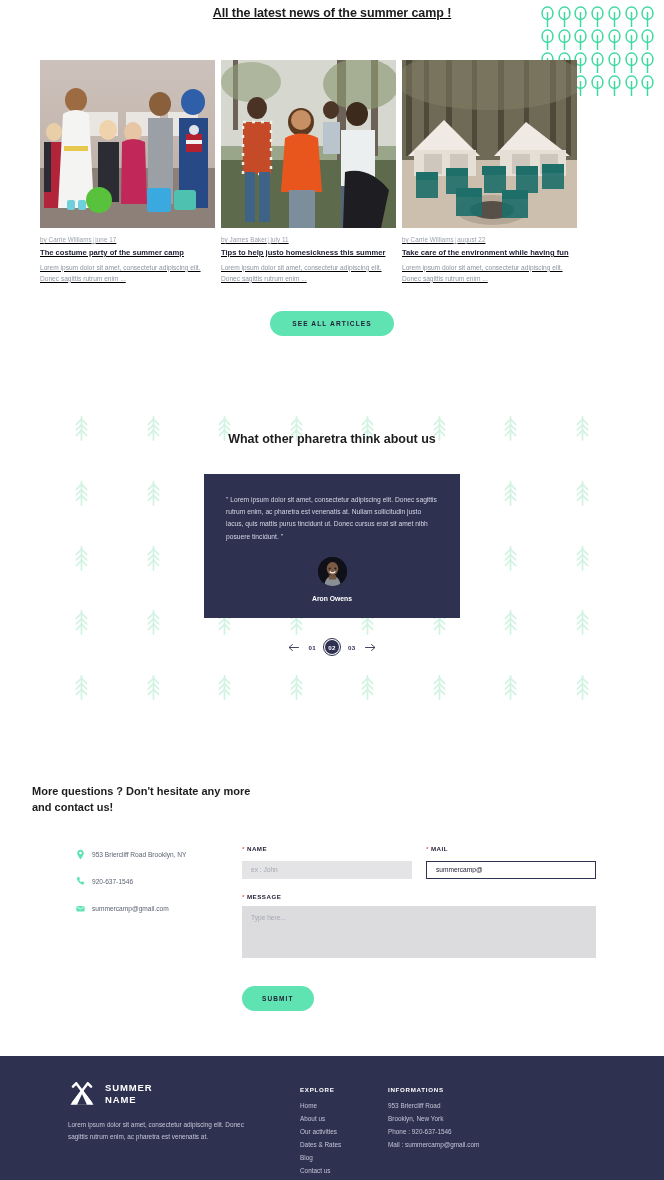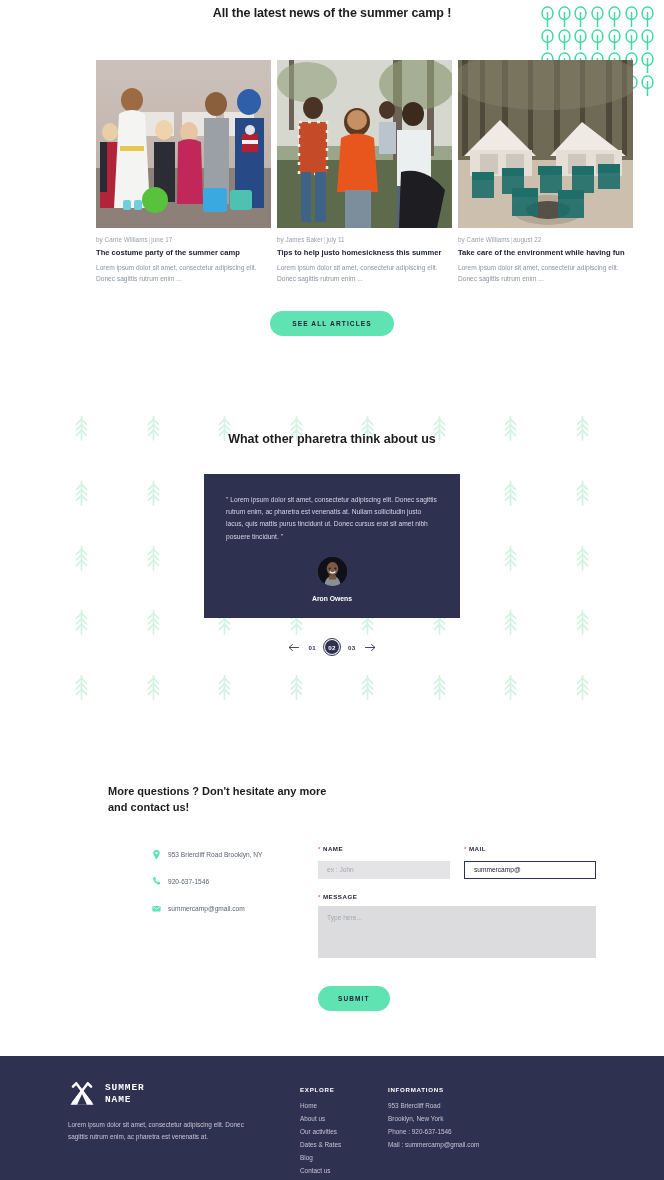--- a/index.html
+++ b/index.html
@@ -5,21 +5,21 @@
   * { box-sizing: border-box; margin: 0; padding: 0; }
   html, body {
     width: 664px;
     background: #ffffff;
     font-family: "Liberation Sans", sans-serif;
     -webkit-font-smoothing: antialiased;
   }
   body { width: 664px; height: 1180px; position: relative; overflow: hidden; }
 
   
-  .news-section { position: relative; padding-top: 0; }
+  .news-section { position: relative; padding-top: 0; text-decoration: underline; }
   .news-heading {
     text-align: center;
     font-size: 12.5px;
     font-weight: 700;
     color: #1d1d1f;
     letter-spacing: -0.1px;
     padding-top: 6px;
   }
   .oval-trees {
     position: absolute;
@@ -31,21 +31,21 @@
     gap: 1px 1px;
     z-index: 0;
   }
   .oval-trees svg { width: 15px; height: 22px; display: block; }
 
   .cards {
     position: relative;
     z-index: 2;
     display: flex;
     gap: 6px;
-    padding: 40px 68px 0 96px;
+    padding: 40px 68px 0 40px;
   }
   .card { width: 175px; }
   .card-photo {
     width: 175px; height: 168px;
     background: #cfc9c2;
     position: relative;
     overflow: hidden;
   }
   .card-photo svg { display:block; width:100%; height:100%; }
   .card-meta {
@@ -167,21 +167,21 @@
     background: #2e3150;
     color: #ffffff;
     width: 14px; height: 14px;
     border-radius: 50%;
     display: flex; align-items: center; justify-content: center;
     outline: 1px solid #2e3150;
     outline-offset: 1.5px;
   }
 
   
-  .contact-section { padding: 62px 68px 0 108px; position: relative; }
+  .contact-section { padding: 62px 68px 0 32px; position: relative; }
   .contact-heading {
     font-size: 11px;
     font-weight: 700;
     color: #1d1d1f;
     line-height: 1.45;
     max-width: 225px;
   }
   .contact-body { display: flex; margin-top: 30px; }
   .contact-info { width: 210px; padding-left: 44px; padding-top: 4px; }
   .info-row { display: flex; align-items: center; margin-bottom: 16px; }
@@ -248,21 +248,21 @@
   
   .footer {
     position: absolute;
     left: 0; right: 0; bottom: 0;
     background: #2e3150;
     padding: 26px 68px 26px 68px;
     display: flex;
     height: 124px;
   }
   .footer-brand { width: 232px; }
-  .brand-row { display: flex; align-items: flex-start; gap: 9px; font-family: Liberation Mono, monospace; }
+  .brand-row { display: flex; align-items: flex-start; gap: 9px; }
   .brand-logo svg { width: 28px; height: 24px; display: block; }
   .brand-name {
     font-size: 9.5px;
     font-weight: 700;
     color: #ffffff;
     letter-spacing: 0.9px;
     line-height: 1.25;
   }
   .footer-about {
     font-size: 6.4px;

